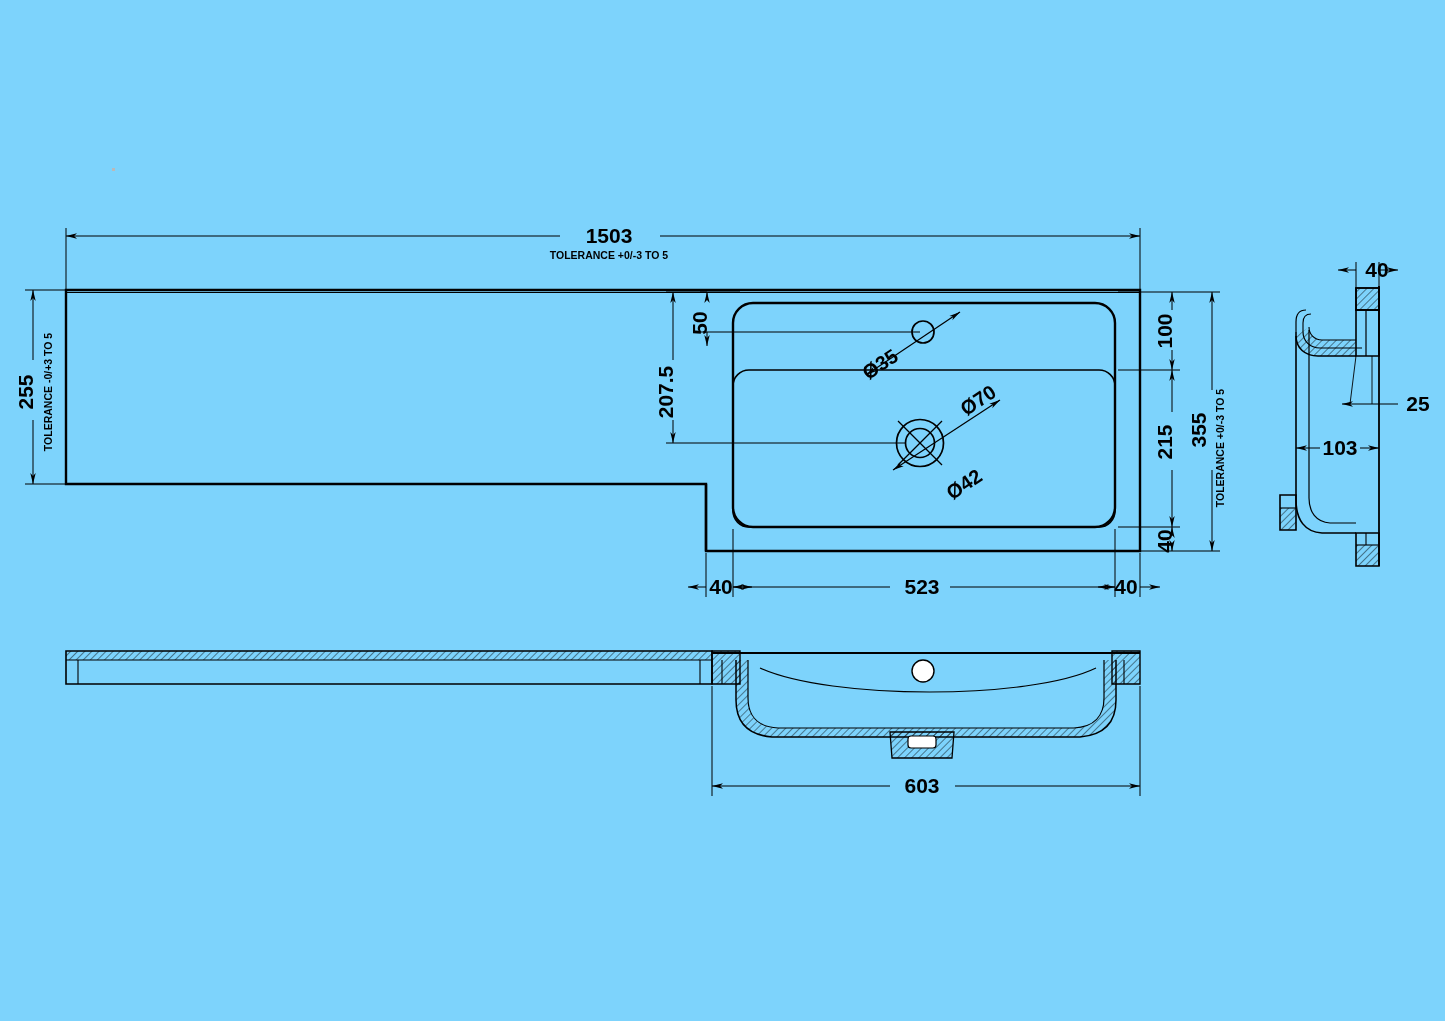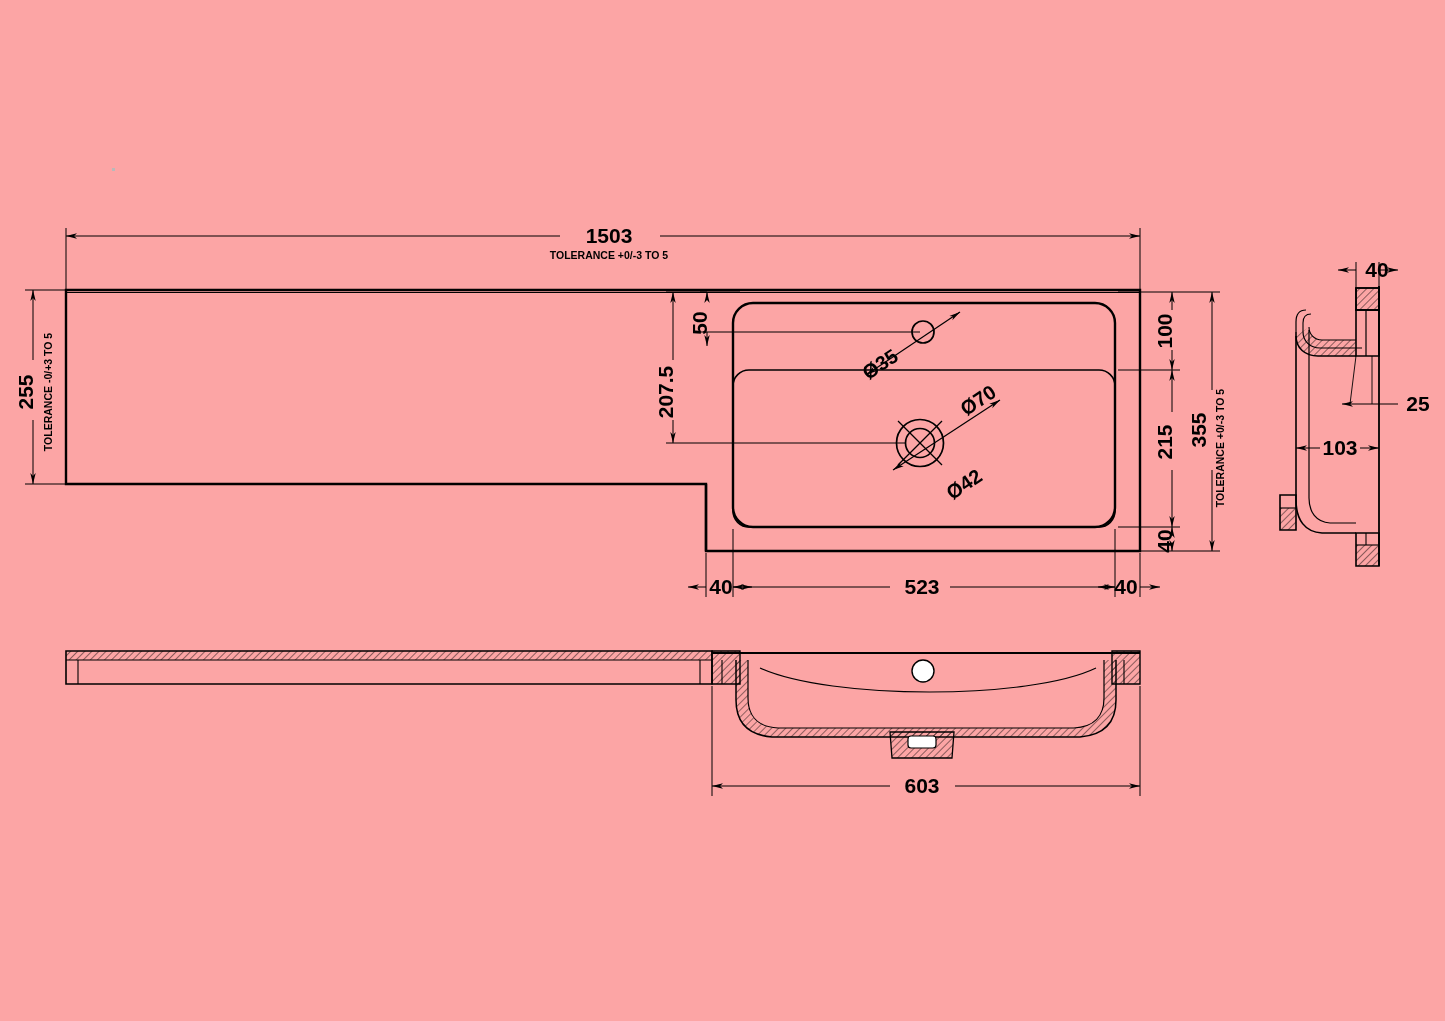--- a/index.html
+++ b/index.html
@@ -3,21 +3,21 @@
 <meta charset="utf-8">
 <title>Basin Technical Drawing</title>
 <style>
   html,body{margin:0;padding:0;background:#ffffff;}
   body{
     width:1445px;height:1021px;
     font-family:"Liberation Sans", sans-serif;
     color:#000000;
     overflow:hidden;
   }
-  #sheet{position:relative;width:1445px;height:1021px;background:#fca5a5;}
+  #sheet{position:relative;width:1445px;height:1021px;background:#7dd3fc;}
   svg#drawing{position:absolute;left:0;top:0;width:1445px;height:1021px;display:block;}
   .dimtext{font-family:"Liberation Sans", sans-serif;font-weight:bold;font-size:21px;fill:#000;}
   .dimtext-sm{font-family:"Liberation Sans", sans-serif;font-weight:bold;font-size:10.5px;fill:#000;}
   .dimtext-dia{font-family:"Liberation Sans", sans-serif;font-weight:bold;font-size:20px;fill:#000;}
 </style>
 </head>
 <body>
 
 <div id="sheet">
 

